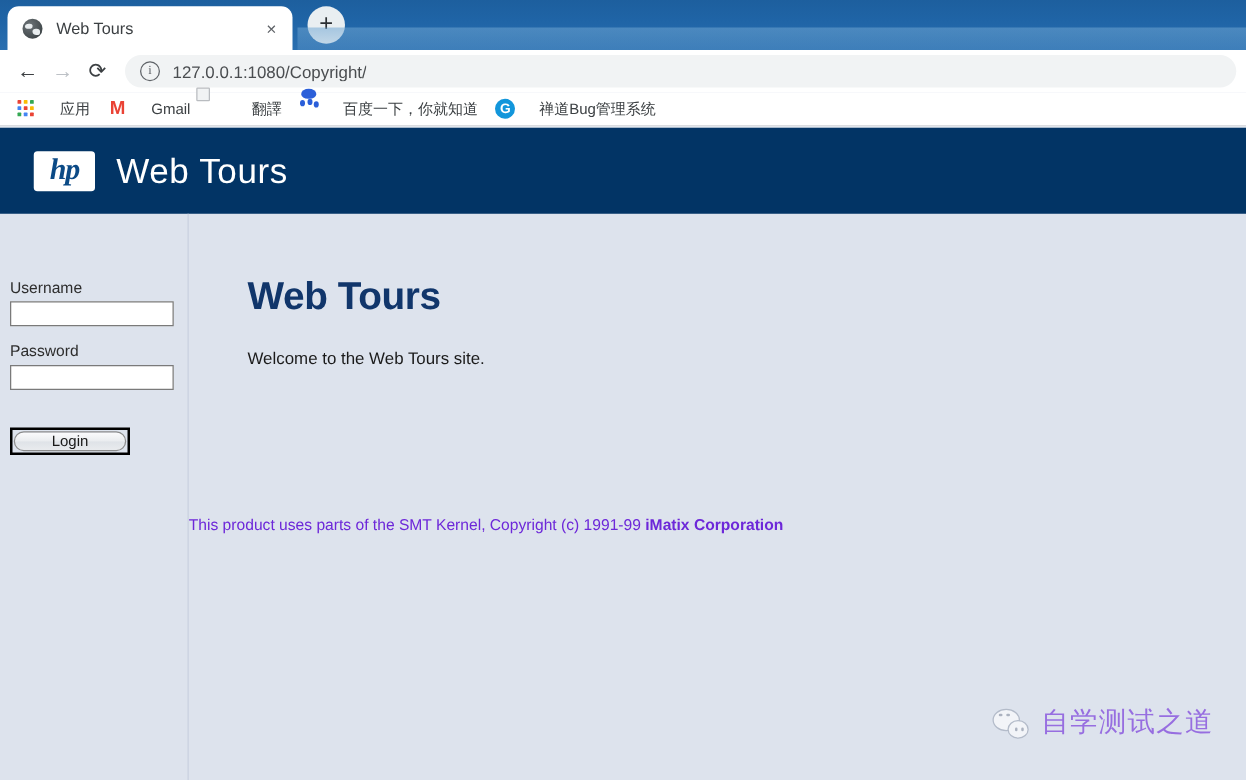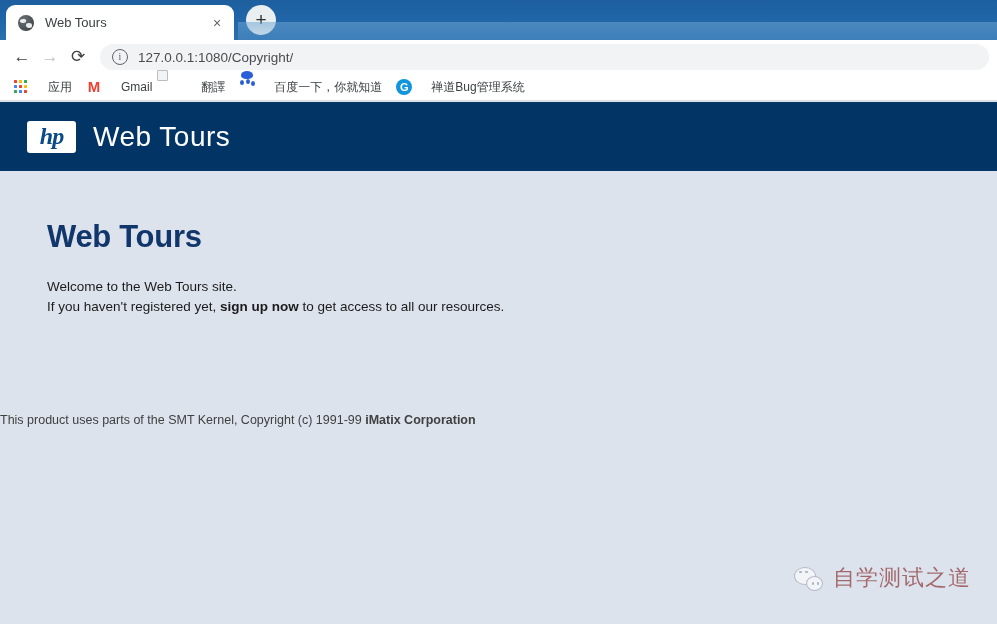--- a/index.html
+++ b/index.html
@@ -373,21 +373,21 @@
     color: #1b1b1b;
     line-height: 19.5px;
   }
   .welcome-line b { font-weight: bold; }
 
   #footer-note {
     position: absolute;
     left: 0px;
     top: 242px;
     font-size: 12.5px;
-    color: #404040;
+    color: #6d28d9;
   }
   #footer-note b { font-weight: bold; }
 
   
   #watermark {
     position: absolute;
     right: 26px;
     bottom: 31px;
     display: flex;
     align-items: center;
@@ -420,21 +420,21 @@
     background: #8d95a6;
     border-radius: 50%;
   }
   #wechat-icon .d1 { left: 5px;  top: 5px; }
   #wechat-icon .d2 { left: 11px; top: 5px; }
   #wechat-icon .d3 { right: 9px;  bottom: 6px; }
   #wechat-icon .d4 { right: 4px;  bottom: 6px; }
   #watermark-text {
     margin-left: 10px;
     font-size: 22px;
-    color: #7f1d1d;
+    color: #6d28d9;
     font-family: "Liberation Serif", serif;
     letter-spacing: 1px;
   }
 </style>
 </head>
 <body>
 
 <div id="browser-frame">
 
   <div id="tab-strip">
@@ -508,29 +508,37 @@
 
     <div id="site-banner">
       <div id="hp-logo">
         <span>hp</span>
       </div>
       <div id="site-title">Web Tours</div>
     </div>
 
     <div id="content-row">
 
+      <div id="sidebar">
+        <div class="field-label">Username</div>
+        <input class="text-input" type="text" value="" style="">
+
+        <div class="field-label">Password</div>
+        <input class="text-input" type="password" value="" style="">
+
+        <div id="login-btn-wrap">
+          <button id="login-button">Login</button>
+        </div>
+      </div>
 
       <div id="main-col">
         <h1 id="main-heading">Web Tours</h1>
 
         <div class="welcome-line">
           <span>Welcome to the Web Tours site.</span>
-        </div>
-        <div class="welcome-line">
-          <span>If you haven't registered yet, </span><b>sign up now</b><span> to get access to all our resources.</span>
         </div>
 
         <div id="footer-note">
           <span>This product uses parts of the SMT Kernel, Copyright (c) 1991-99 </span><b>iMatix Corporation</b>
         </div>
       </div>
 
     </div>
 
     <div id="watermark">

